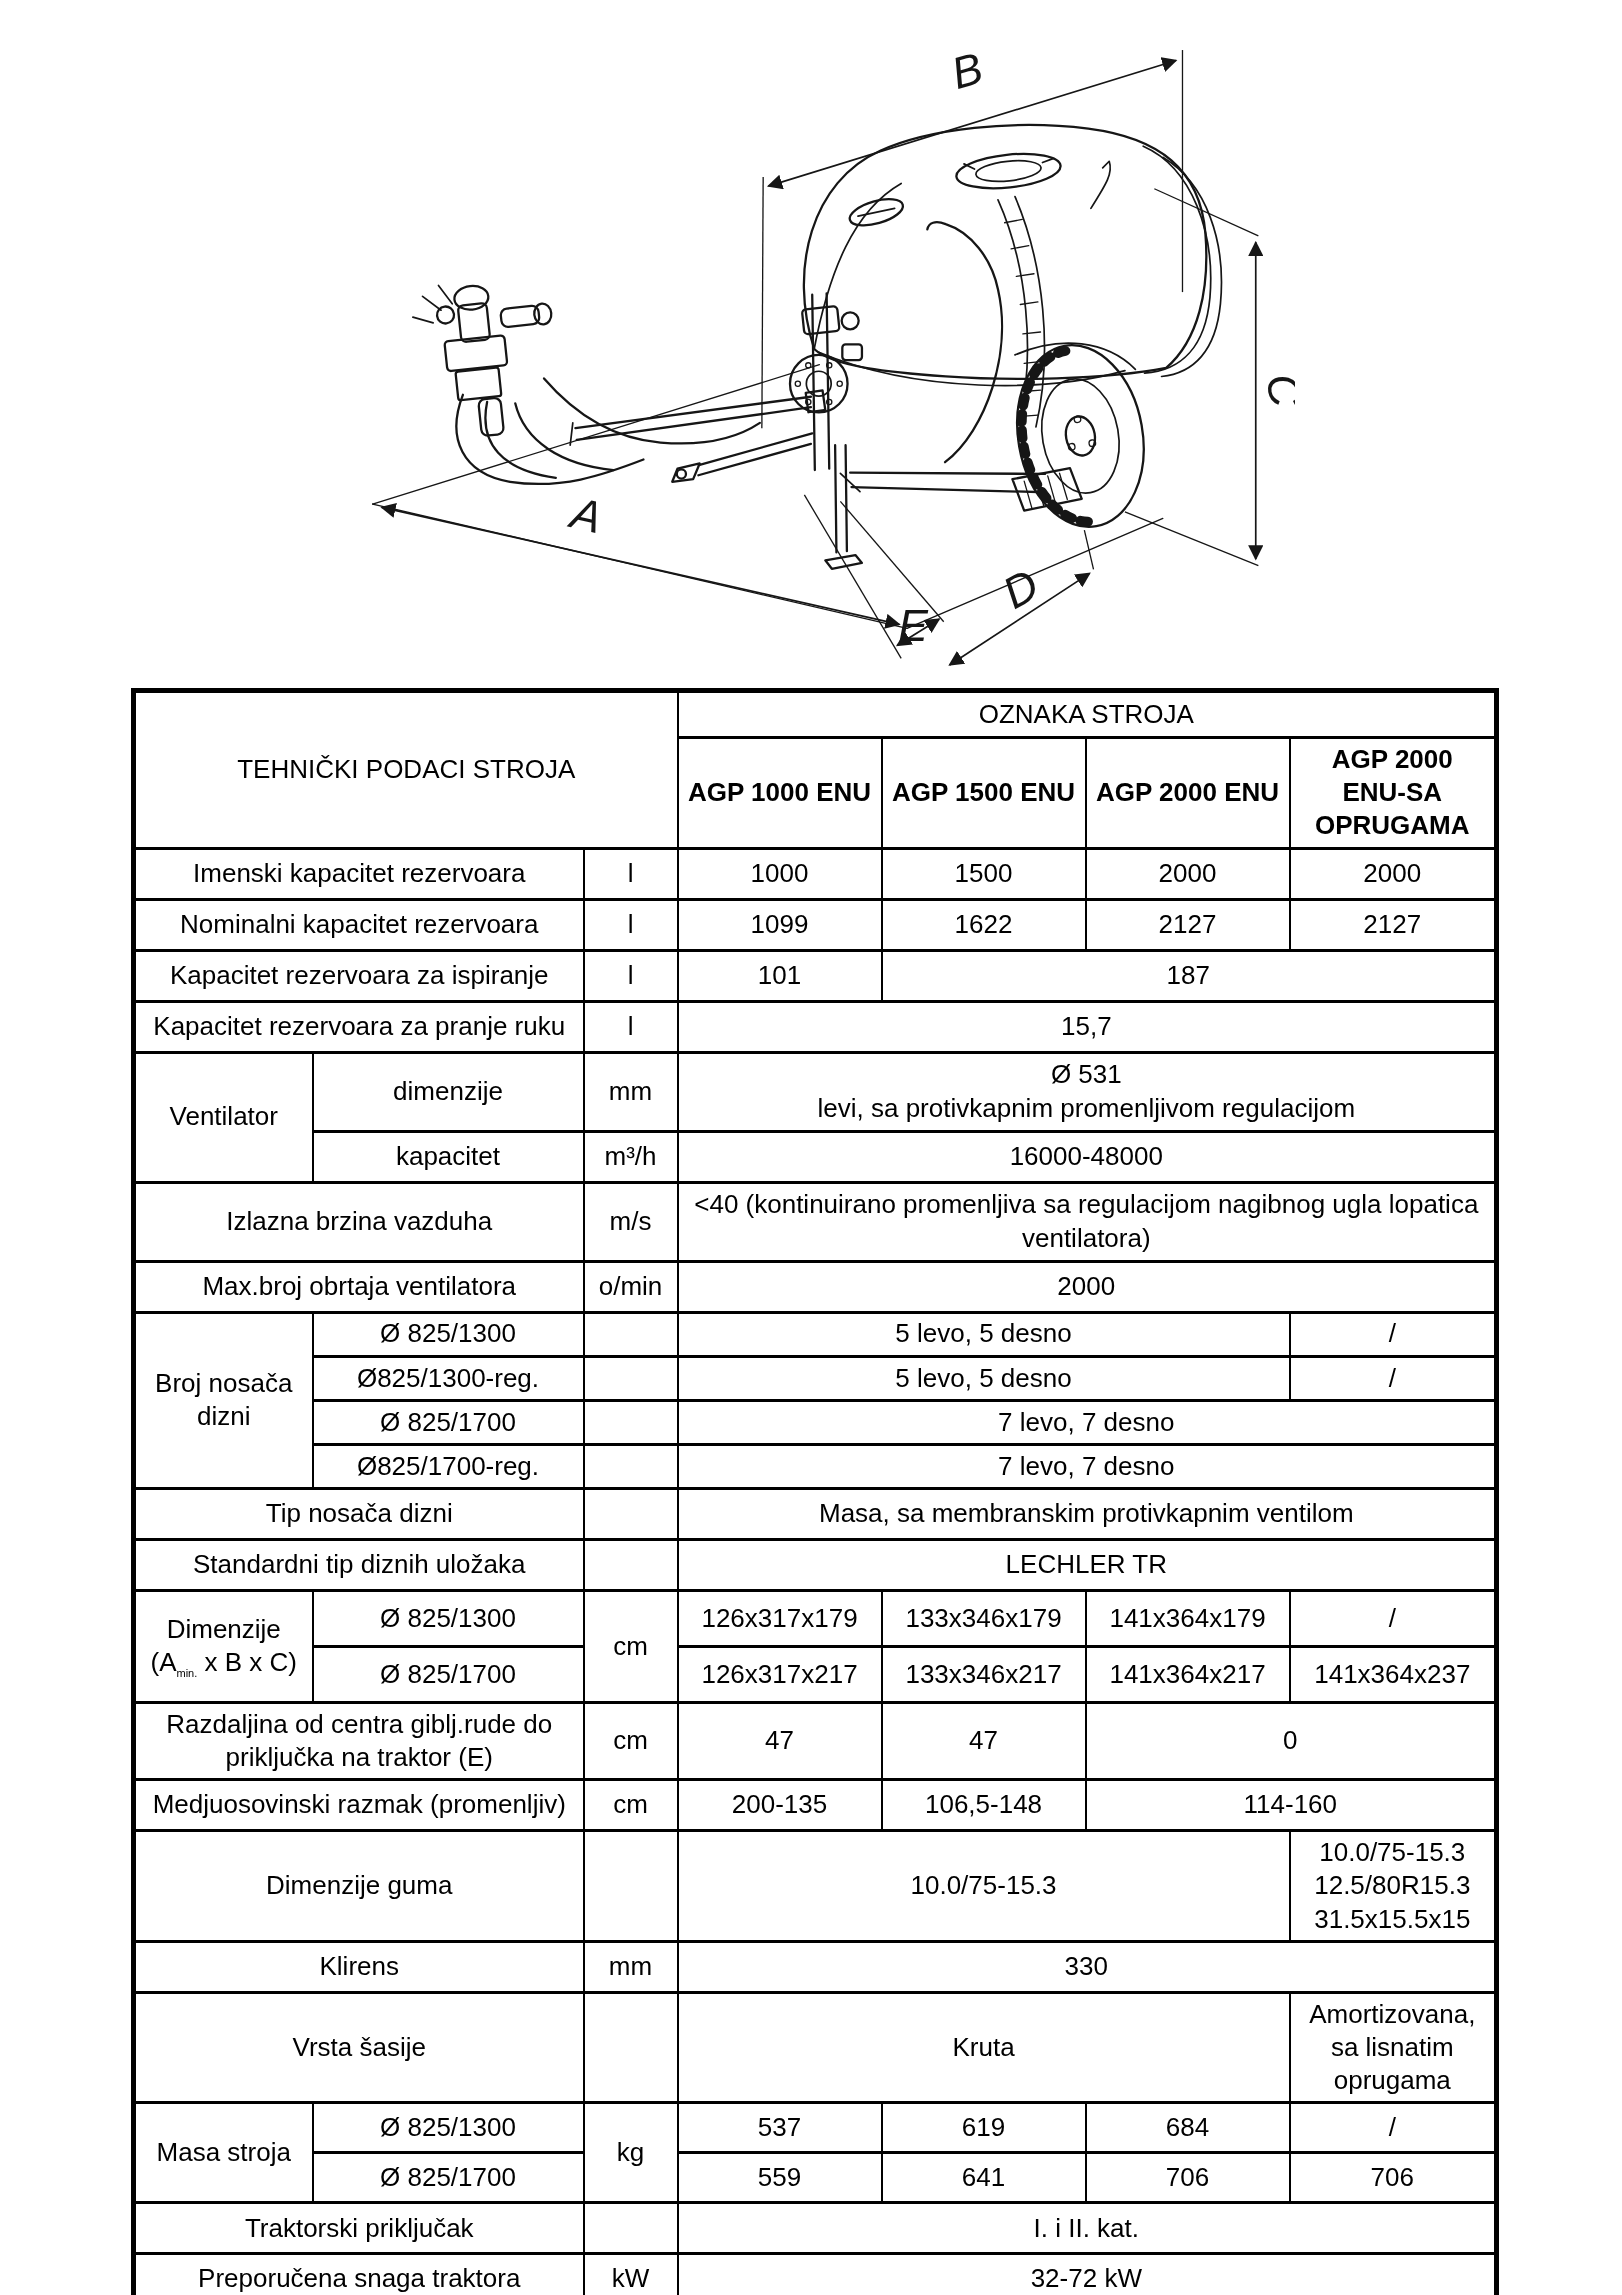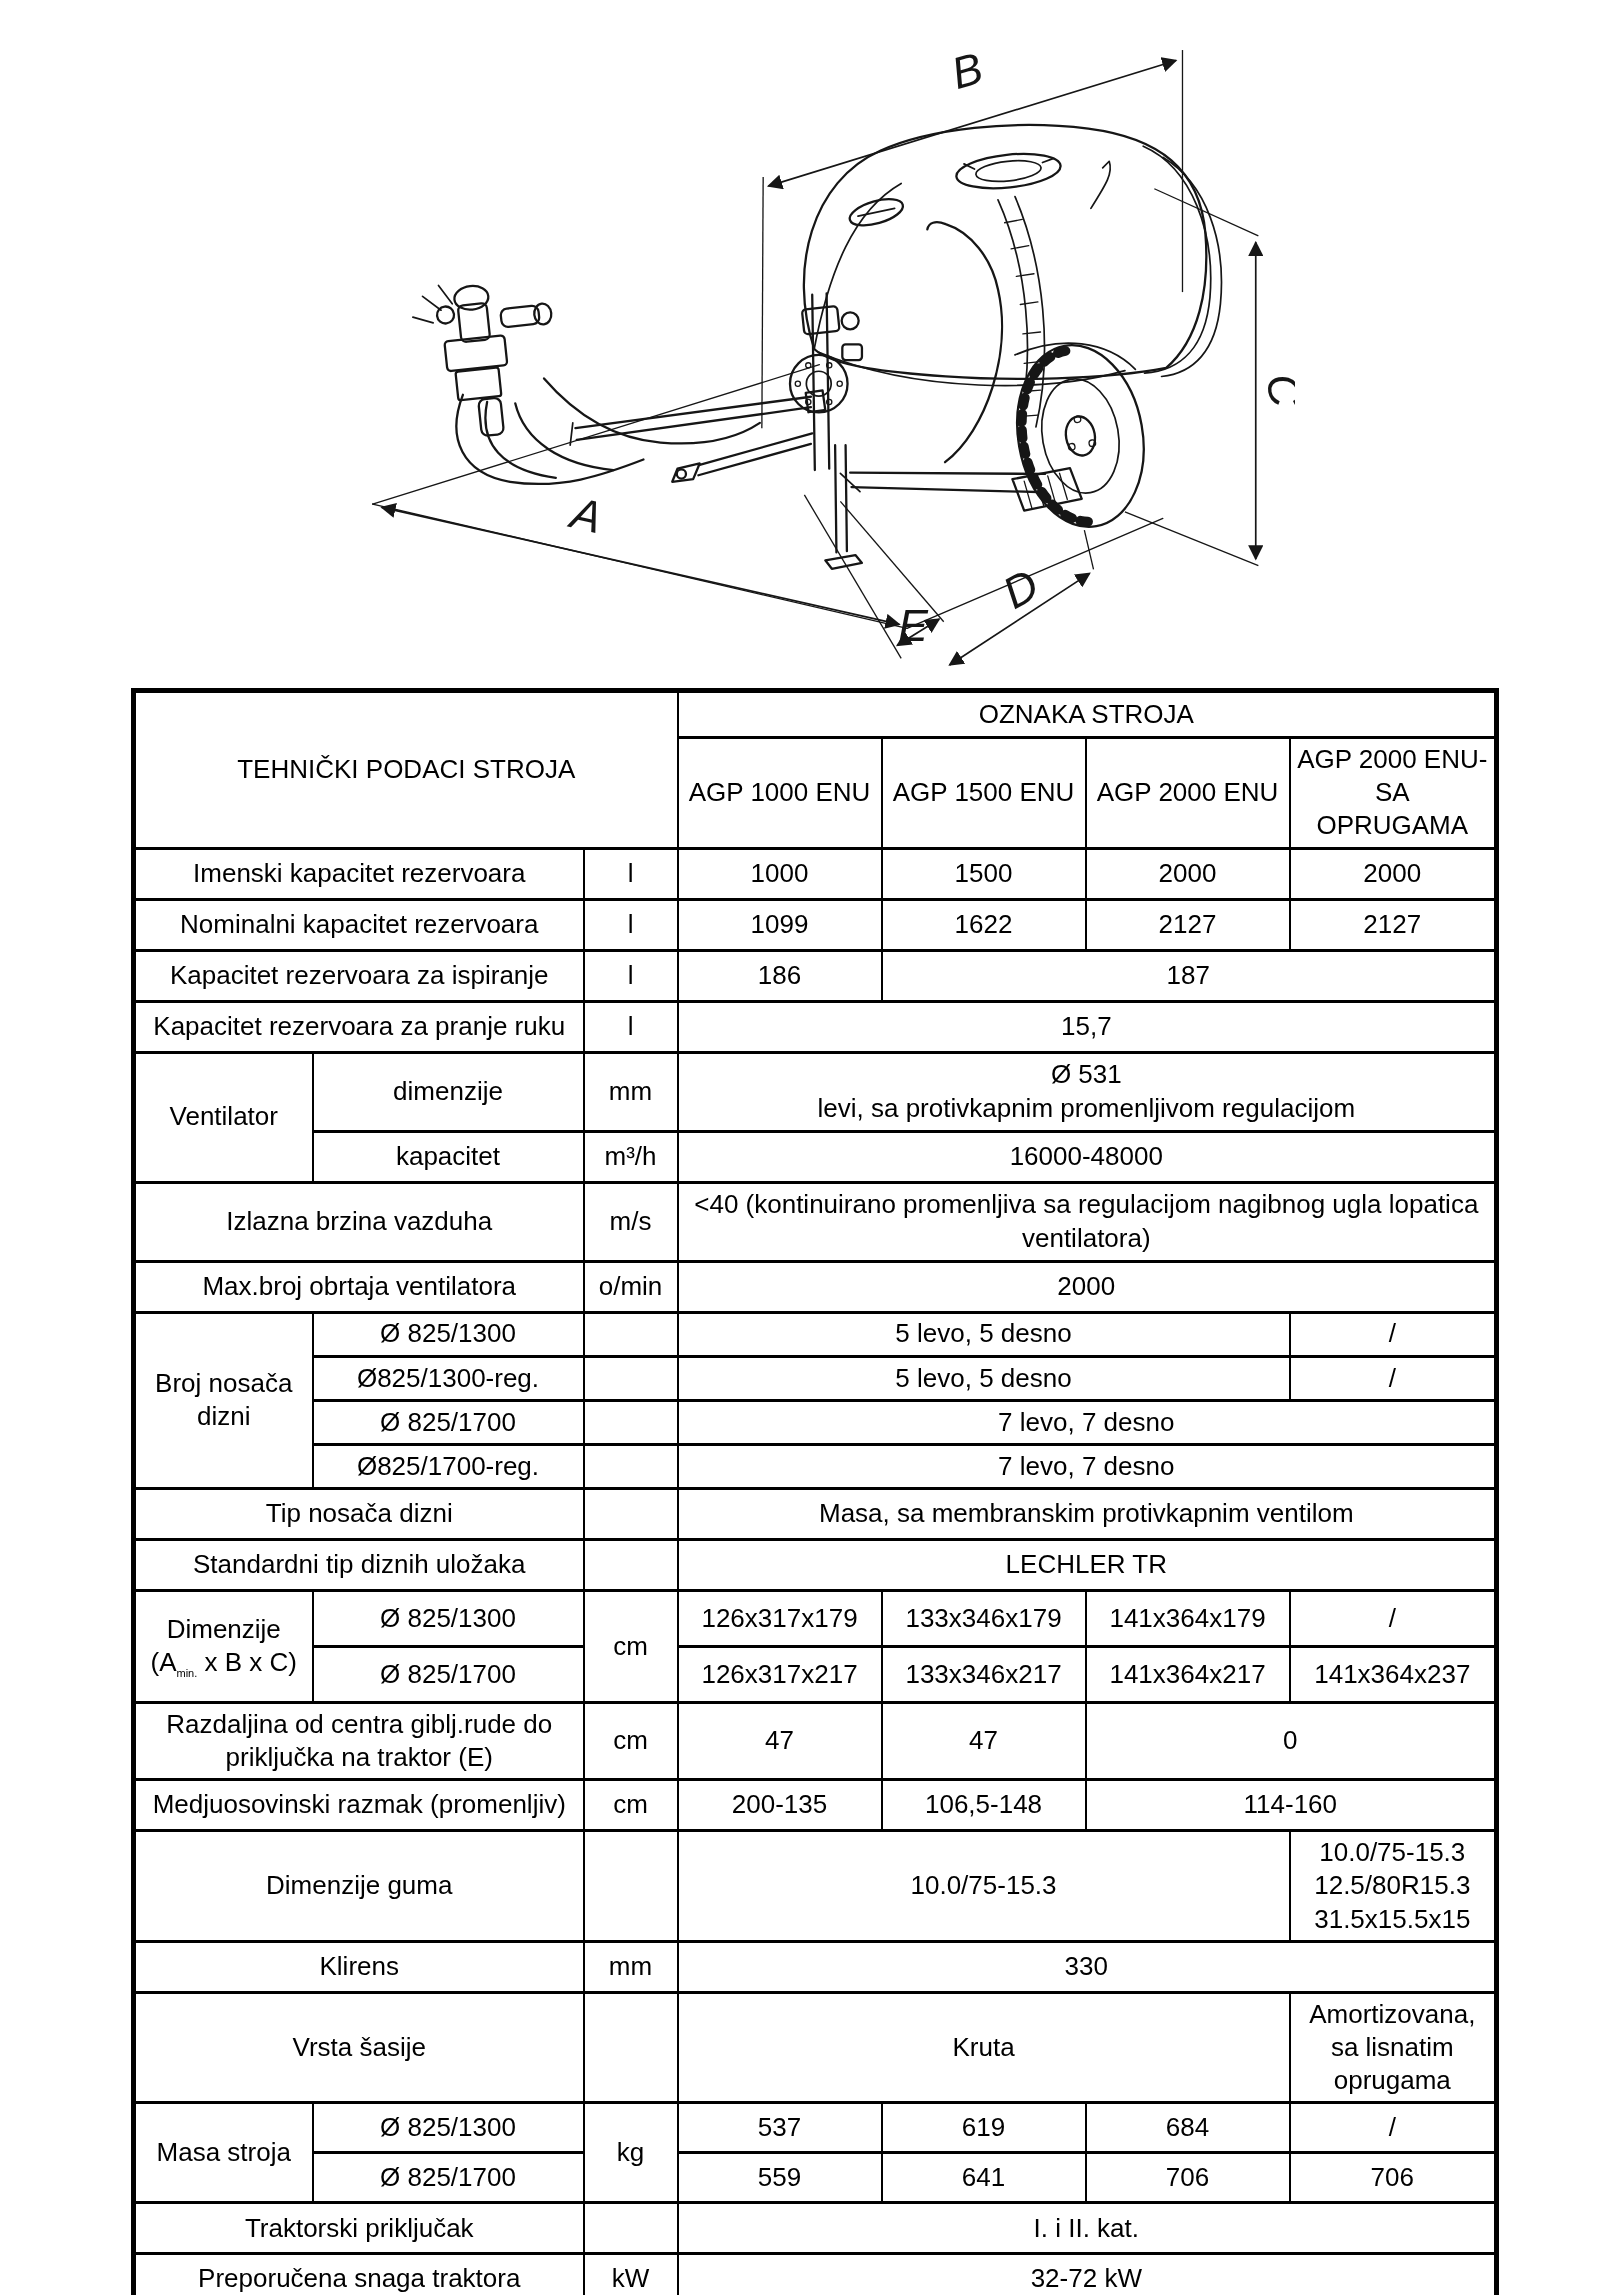--- a/index.html
+++ b/index.html
@@ -32,21 +32,21 @@
   table.spec td{
     border:2px solid #000;
     border-top-width:3.3px;border-bottom-width:3.3px;
     vertical-align:middle;
     text-align:center;
     padding:3.9px 6.5px;
     overflow:hidden;
   }
   td.dv{border-left-width:5.9px;margin-left:17px;}
   td.lbl{text-align:left;padding-left:11.8px;}
-  td.bold{font-weight:normal;}
+  td.bold{font-weight:bold;}
   tr.h1{height:47px;}
   tr.h2{height:106px;}
   tr.r{height:51px;}
   tr.r2{height:79px;}
   tr.r3{height:103px;}
   tr.rn{height:44px;}
   tr.rd{height:56px;}
   tr.rm{height:50px;}
   tr.rz{height:68px;}
   sub{font-size:11px;}
@@ -207,21 +207,21 @@
         <td class="lbl" colspan="2">Nominalni kapacitet rezervoara</td>
         <td>l</td>
         <td class="dv">1099</td>
         <td>1622</td>
         <td>2127</td>
         <td>2127</td>
       </tr>
       <tr class="r">
         <td class="lbl" colspan="2">Kapacitet rezervoara za ispiranje</td>
         <td>l</td>
-        <td class="dv">186</td>
+        <td class="dv">101</td>
         <td colspan="3">187</td>
       </tr>
       <tr class="r">
         <td class="lbl" colspan="2">Kapacitet rezervoara za pranje ruku</td>
         <td>l</td>
         <td class="dv" colspan="4">15,7</td>
       </tr>
 
       <tr class="r2">
         <td class="lbl" rowspan="2">Ventilator</td>

